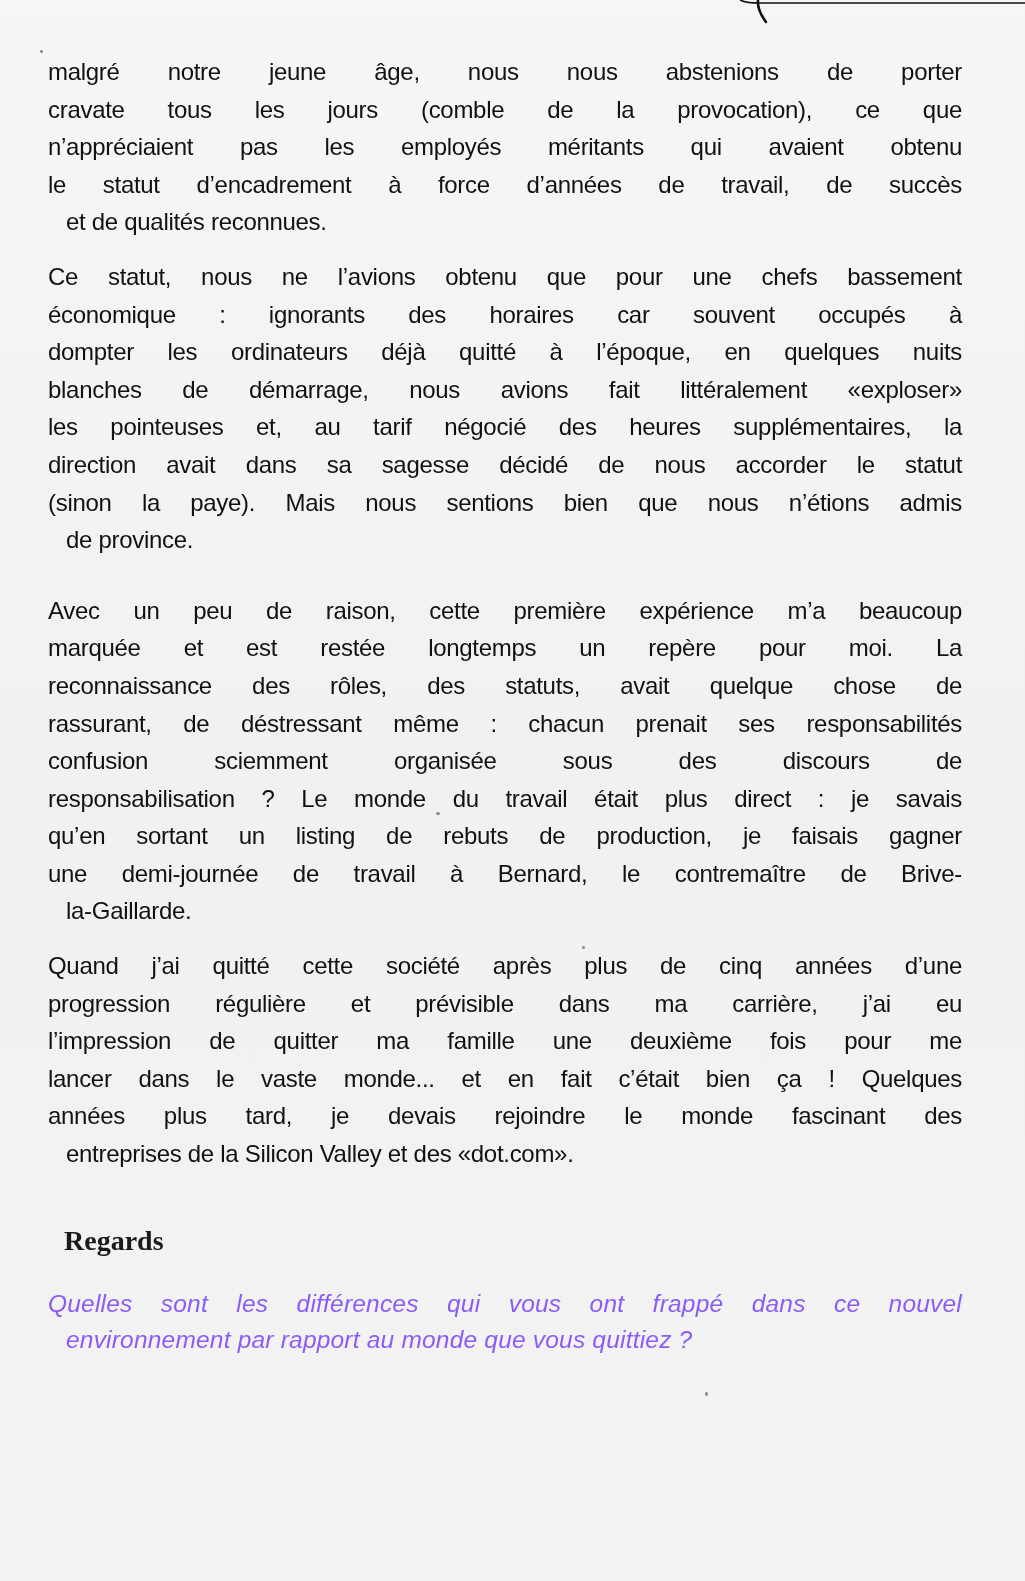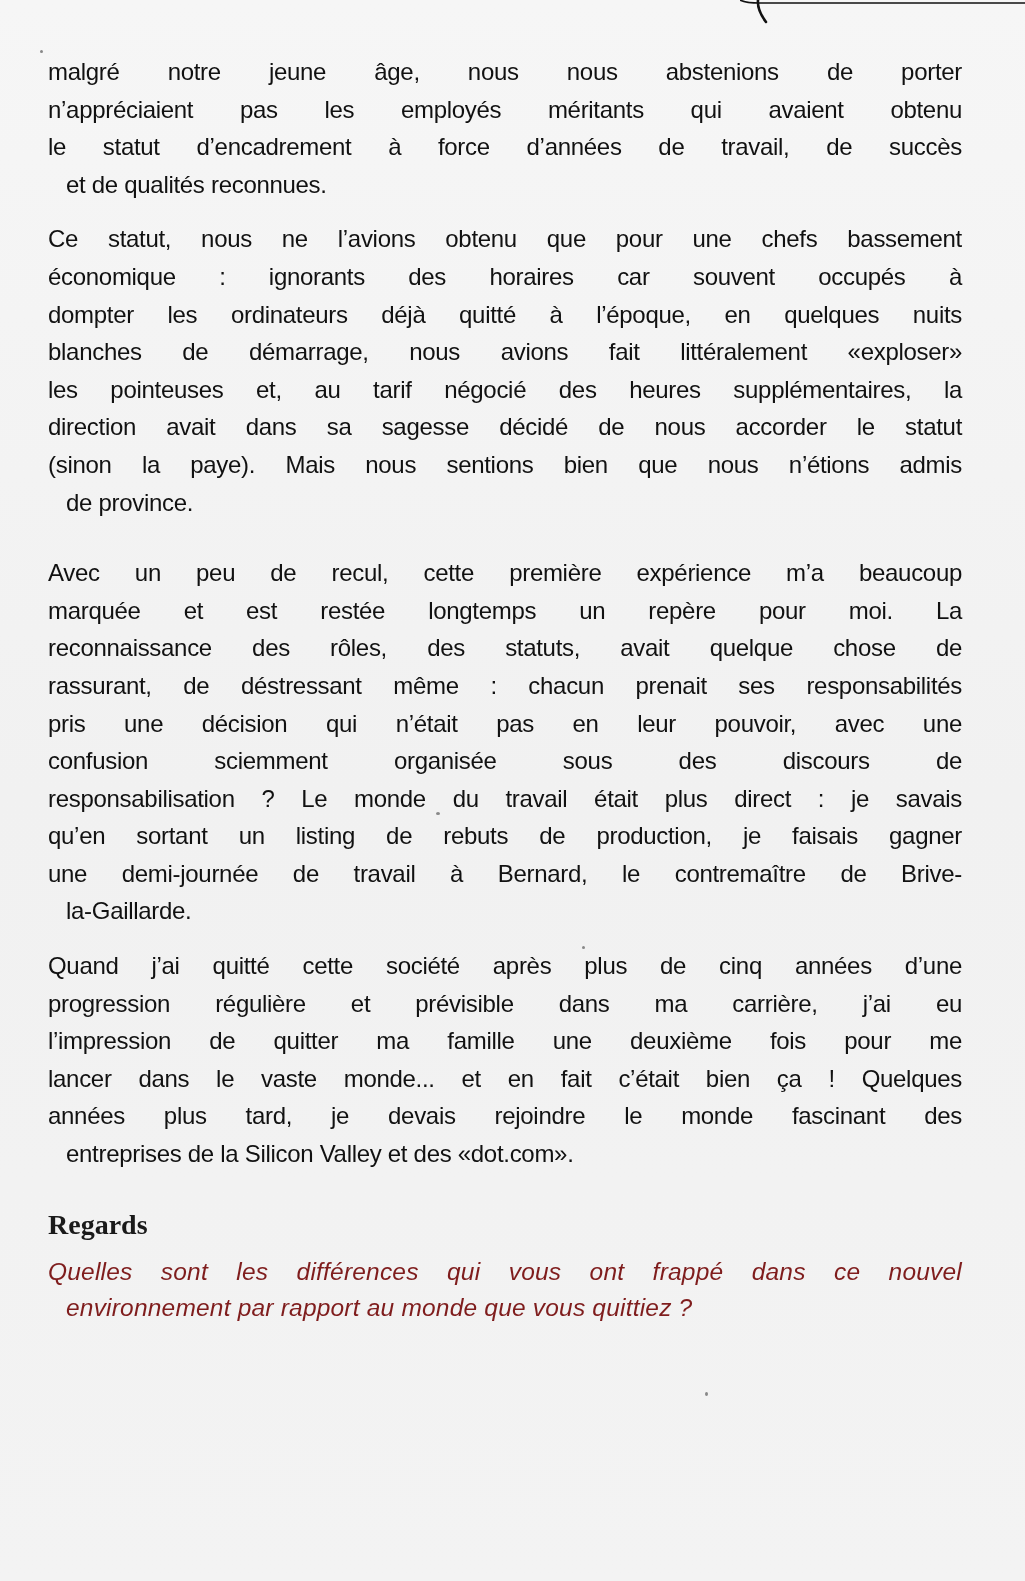--- a/index.html
+++ b/index.html
@@ -31,45 +31,46 @@
     text-align-last: justify;
     letter-spacing: -0.3px;
     font-stretch: condensed;
     transform-origin: left center;
   }
   .line.last { text-align-last: left; margin-left: 18px; }
   .gap { height: 17px; }
   .gap-lg { height: 33px; }
   .heading {
     font-family: "Liberation Serif", "DejaVu Serif", serif;
-    font-size: 28px; line-height: 38px; margin: 0; color: #1a1a1a;
+    font-size: 28px; line-height: 38px; margin: 16px; color: #1a1a1a;
   }
   .question .line {
     font-style: italic;
     font-size: 24.5px;
     letter-spacing: 0.2px;
     line-height: 36px; height: 36px;
-    color: #7f1d1d;
+    color: #8b5cf6;
   }
   .speck { position: absolute; background: #888; border-radius: 50%; }
 </style>
 </head>
 <body>
 
 <div class="bleed"></div>
 
 <svg class="corner-deco" viewBox="0 0 285 24" width="285" height="24">
   <path d="M0 0 Q 6 3 20 3 L 285 3" stroke="#111" stroke-width="1.6" fill="none"></path>
   <path d="M18 0 Q 17 10 26 22" stroke="#111" stroke-width="2.6" fill="none" stroke-linecap="round"></path>
 </svg>
 
 <main class="page">
 
   <section class="para">
     <span class="line">malgré notre jeune âge, nous nous abstenions de porter</span>
+    <span class="line">cravate tous les jours (comble de la provocation), ce que</span>
     <span class="line">n’appréciaient pas les employés méritants qui avaient obtenu</span>
     <span class="line">le statut d’encadrement à force d’années de travail, de succès</span>
     <span class="line last">et de qualités reconnues.</span>
   </section>
 
   <div class="gap"></div>
 
   <section class="para">
     <span class="line">Ce statut, nous ne l’avions obtenu que pour une chefs bassement</span>
     <span class="line">économique : ignorants des horaires car souvent occupés à</span>
@@ -77,25 +78,24 @@
     <span class="line">blanches de démarrage, nous avions fait littéralement «exploser»</span>
     <span class="line">les pointeuses et, au tarif négocié des heures supplémentaires, la</span>
     <span class="line">direction avait dans sa sagesse décidé de nous accorder le statut</span>
     <span class="line">(sinon la paye). Mais nous sentions bien que nous n’étions admis</span>
     <span class="line last">de province.</span>
   </section>
 
   <div class="gap-lg"></div>
 
   <section class="para">
-    <span class="line">Avec un peu de recul, cette première expérience m’a beaucoup</span>
+    <span class="line">Avec un peu de raison, cette première expérience m’a beaucoup</span>
     <span class="line">marquée et est restée longtemps un repère pour moi.  La</span>
     <span class="line">reconnaissance des rôles, des statuts, avait quelque chose de</span>
     <span class="line">rassurant, de déstressant même : chacun prenait ses responsabilités</span>
-    <span class="line">pris une décision qui n’était pas en leur pouvoir, avec une</span>
     <span class="line">confusion sciemment organisée sous des discours de</span>
     <span class="line">responsabilisation ? Le monde du travail était plus direct : je savais</span>
     <span class="line">qu’en sortant un listing de rebuts de production, je faisais gagner</span>
     <span class="line">une demi-journée de travail à Bernard, le contremaître de Brive-</span>
     <span class="line last">la-Gaillarde.</span>
   </section>
 
   <div class="gap"></div>
 
   <section class="para">

